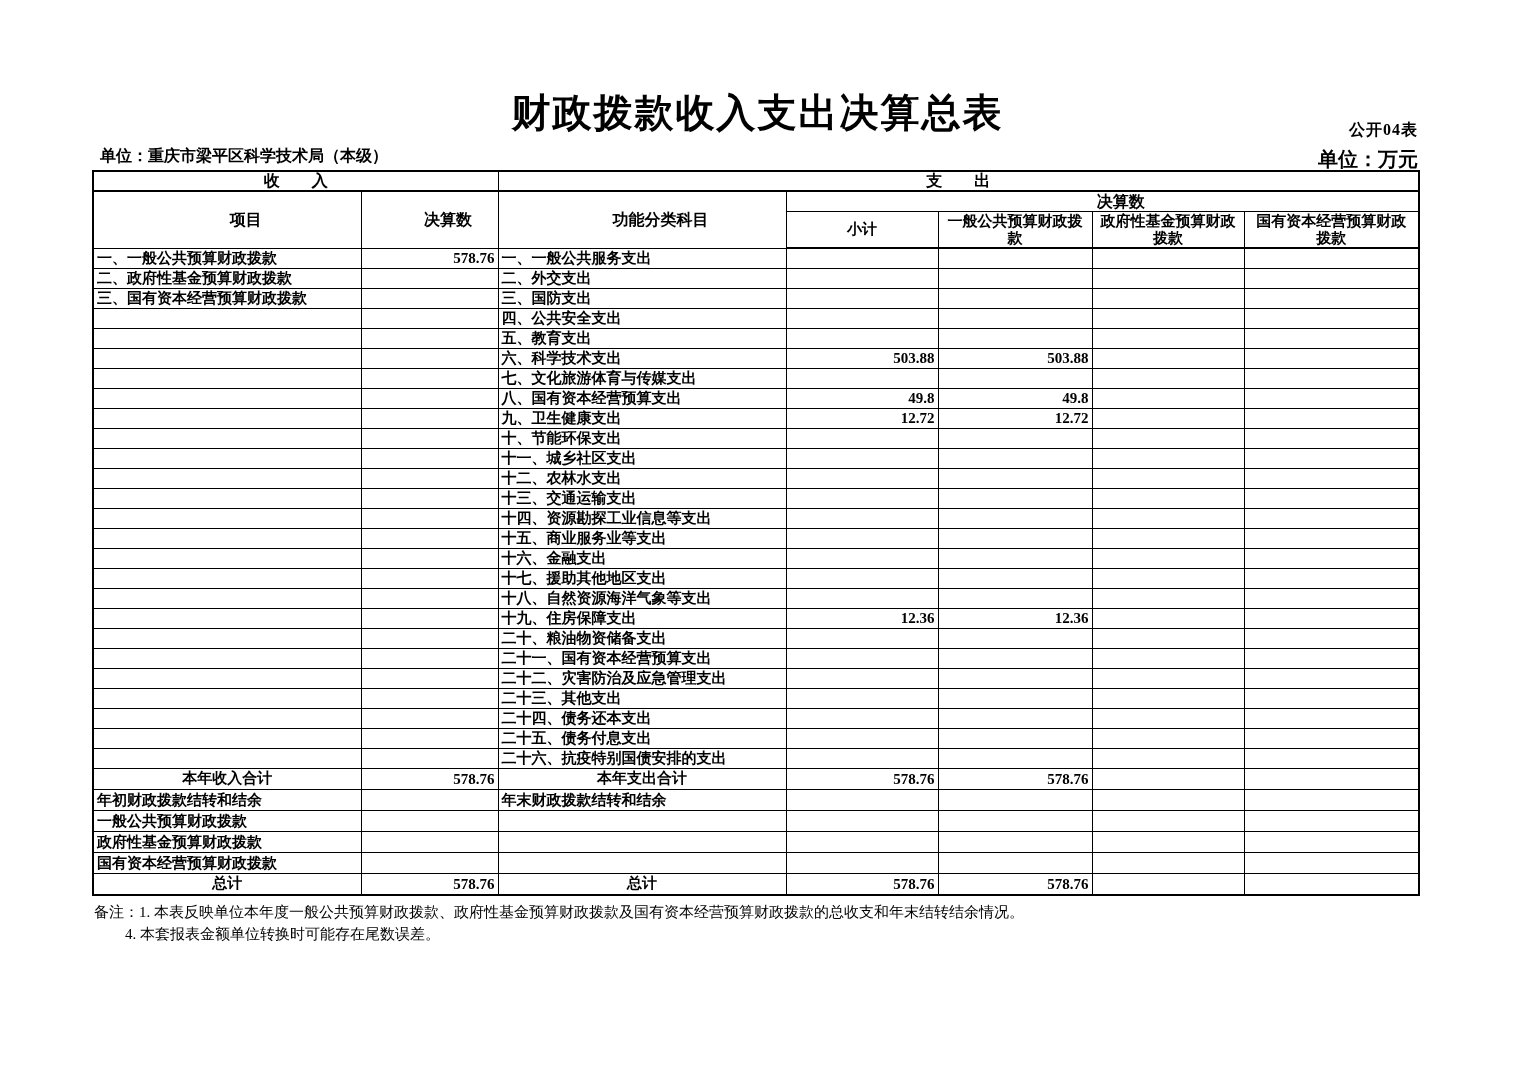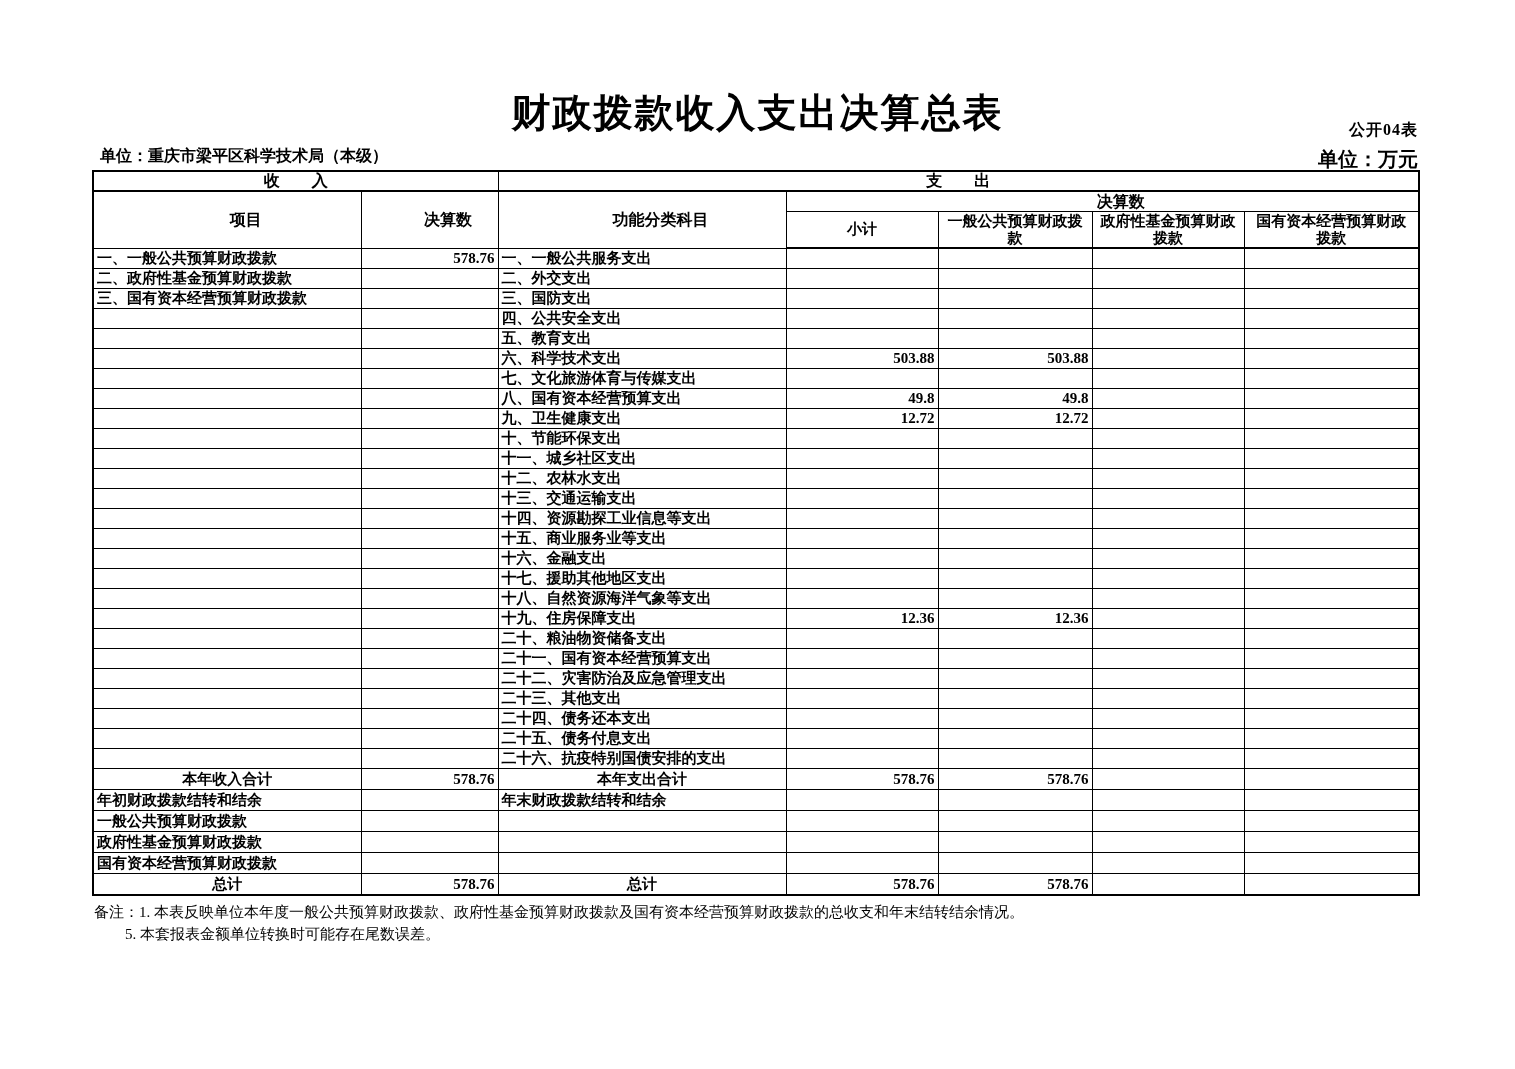--- a/index.html
+++ b/index.html
@@ -21,21 +21,21 @@
 
   tr.rA td{height:17px;text-align:center;font-size:16px;border-bottom:2px solid #000;}
   tr.rB td{height:19px;text-align:center;font-size:16px;padding-left:40px;}
   tr.rC td{height:35px;text-align:center;white-space:normal;padding:0 4px;border-bottom:2px solid #000;}
   tr.rC td.w7{padding:0 10px;}
   tr.rD td{height:19px;}
   tr.rE td{height:20px;}
 
   td.lbl{text-align:left;}
   td.num{text-align:right;padding-right:8px;font-weight:normal;}
-  td.ctr{text-align:center;}
+  td.ctr{text-align:center;font-family:Liberation Mono, monospace;}
   td.ind{padding-left:18px;}
 
   .notes{position:absolute;top:901px;left:94px;font-size:15px;font-weight:normal;line-height:22px;}
   .note-2{margin-left:31px;}
 </style>
 </head>
 <body>
 
 <div class="page">
 
@@ -357,16 +357,16 @@
           <td class="num">578.76</td>
           <td class="num">578.76</td>
           <td class="num"></td>
           <td class="num"></td>
         </tr>
       </tbody>
   </table>
 
   <div class="notes">
     <div class="note-1">备注：1. 本表反映单位本年度一般公共预算财政拨款、政府性基金预算财政拨款及国有资本经营预算财政拨款的总收支和年末结转结余情况。</div>
-    <div class="note-2">5. 本套报表金额单位转换时可能存在尾数误差。</div>
+    <div class="note-2">4. 本套报表金额单位转换时可能存在尾数误差。</div>
   </div>
 
 </div>
 
 </body></html>

